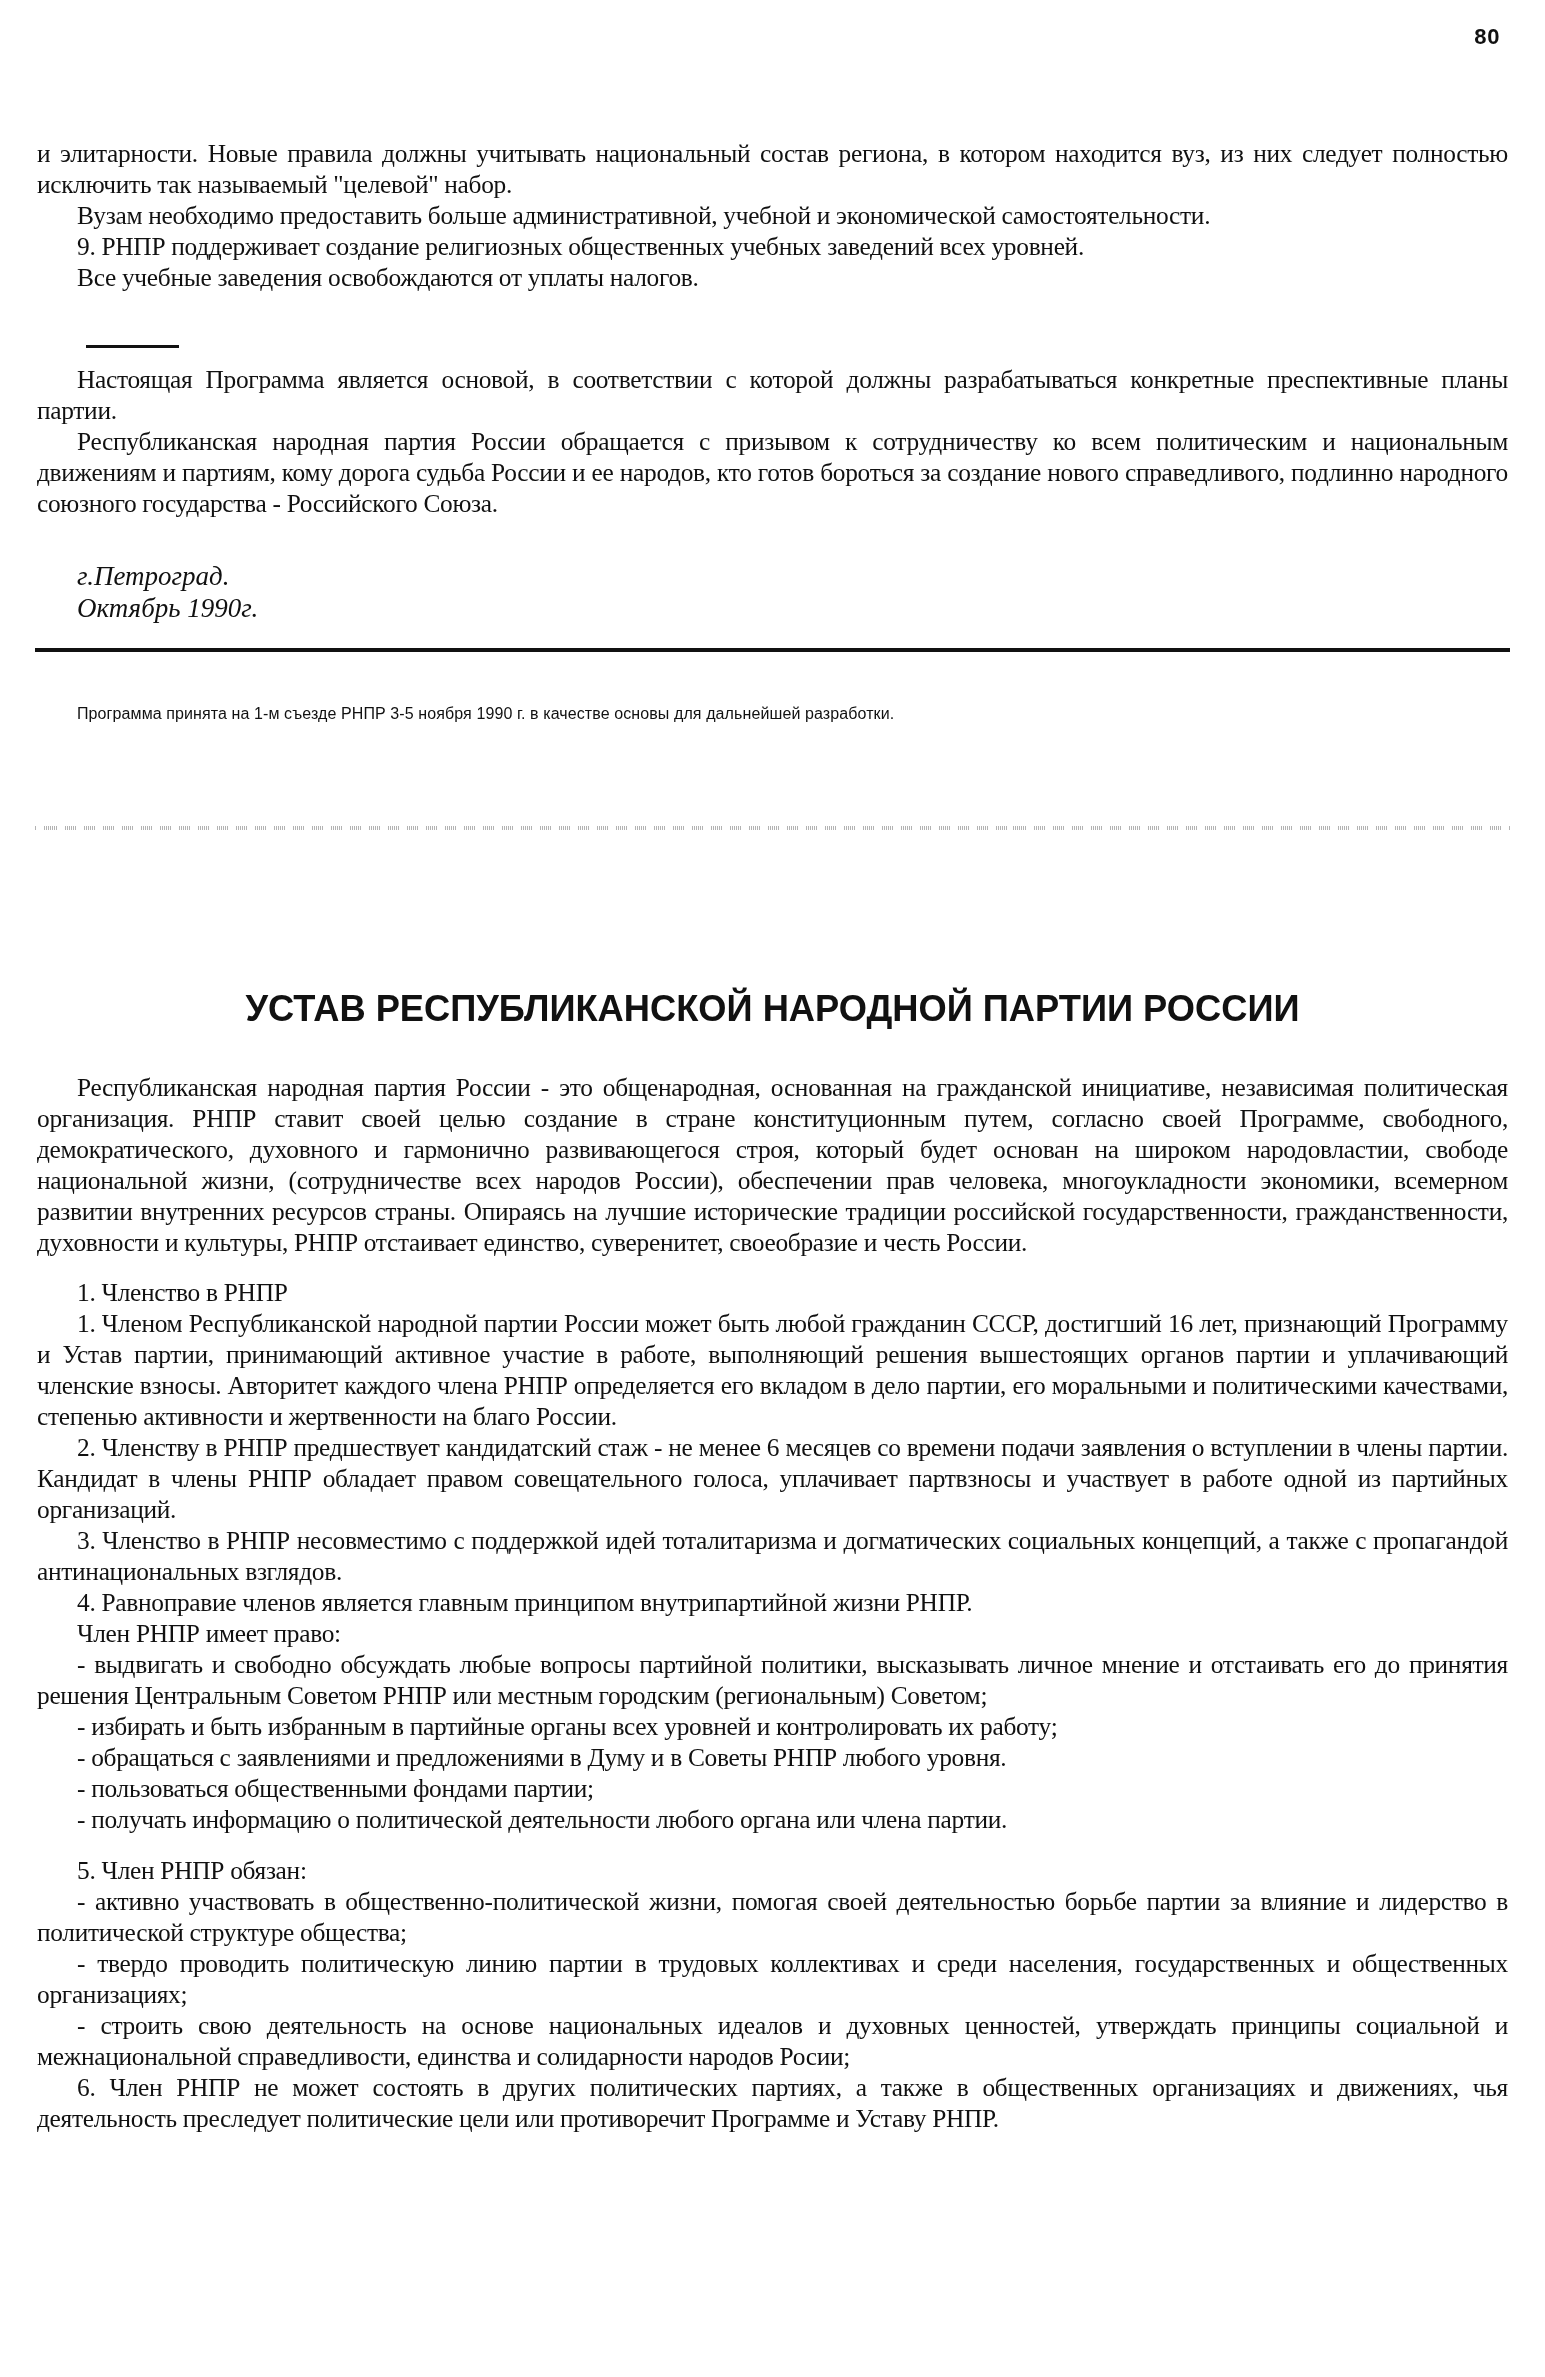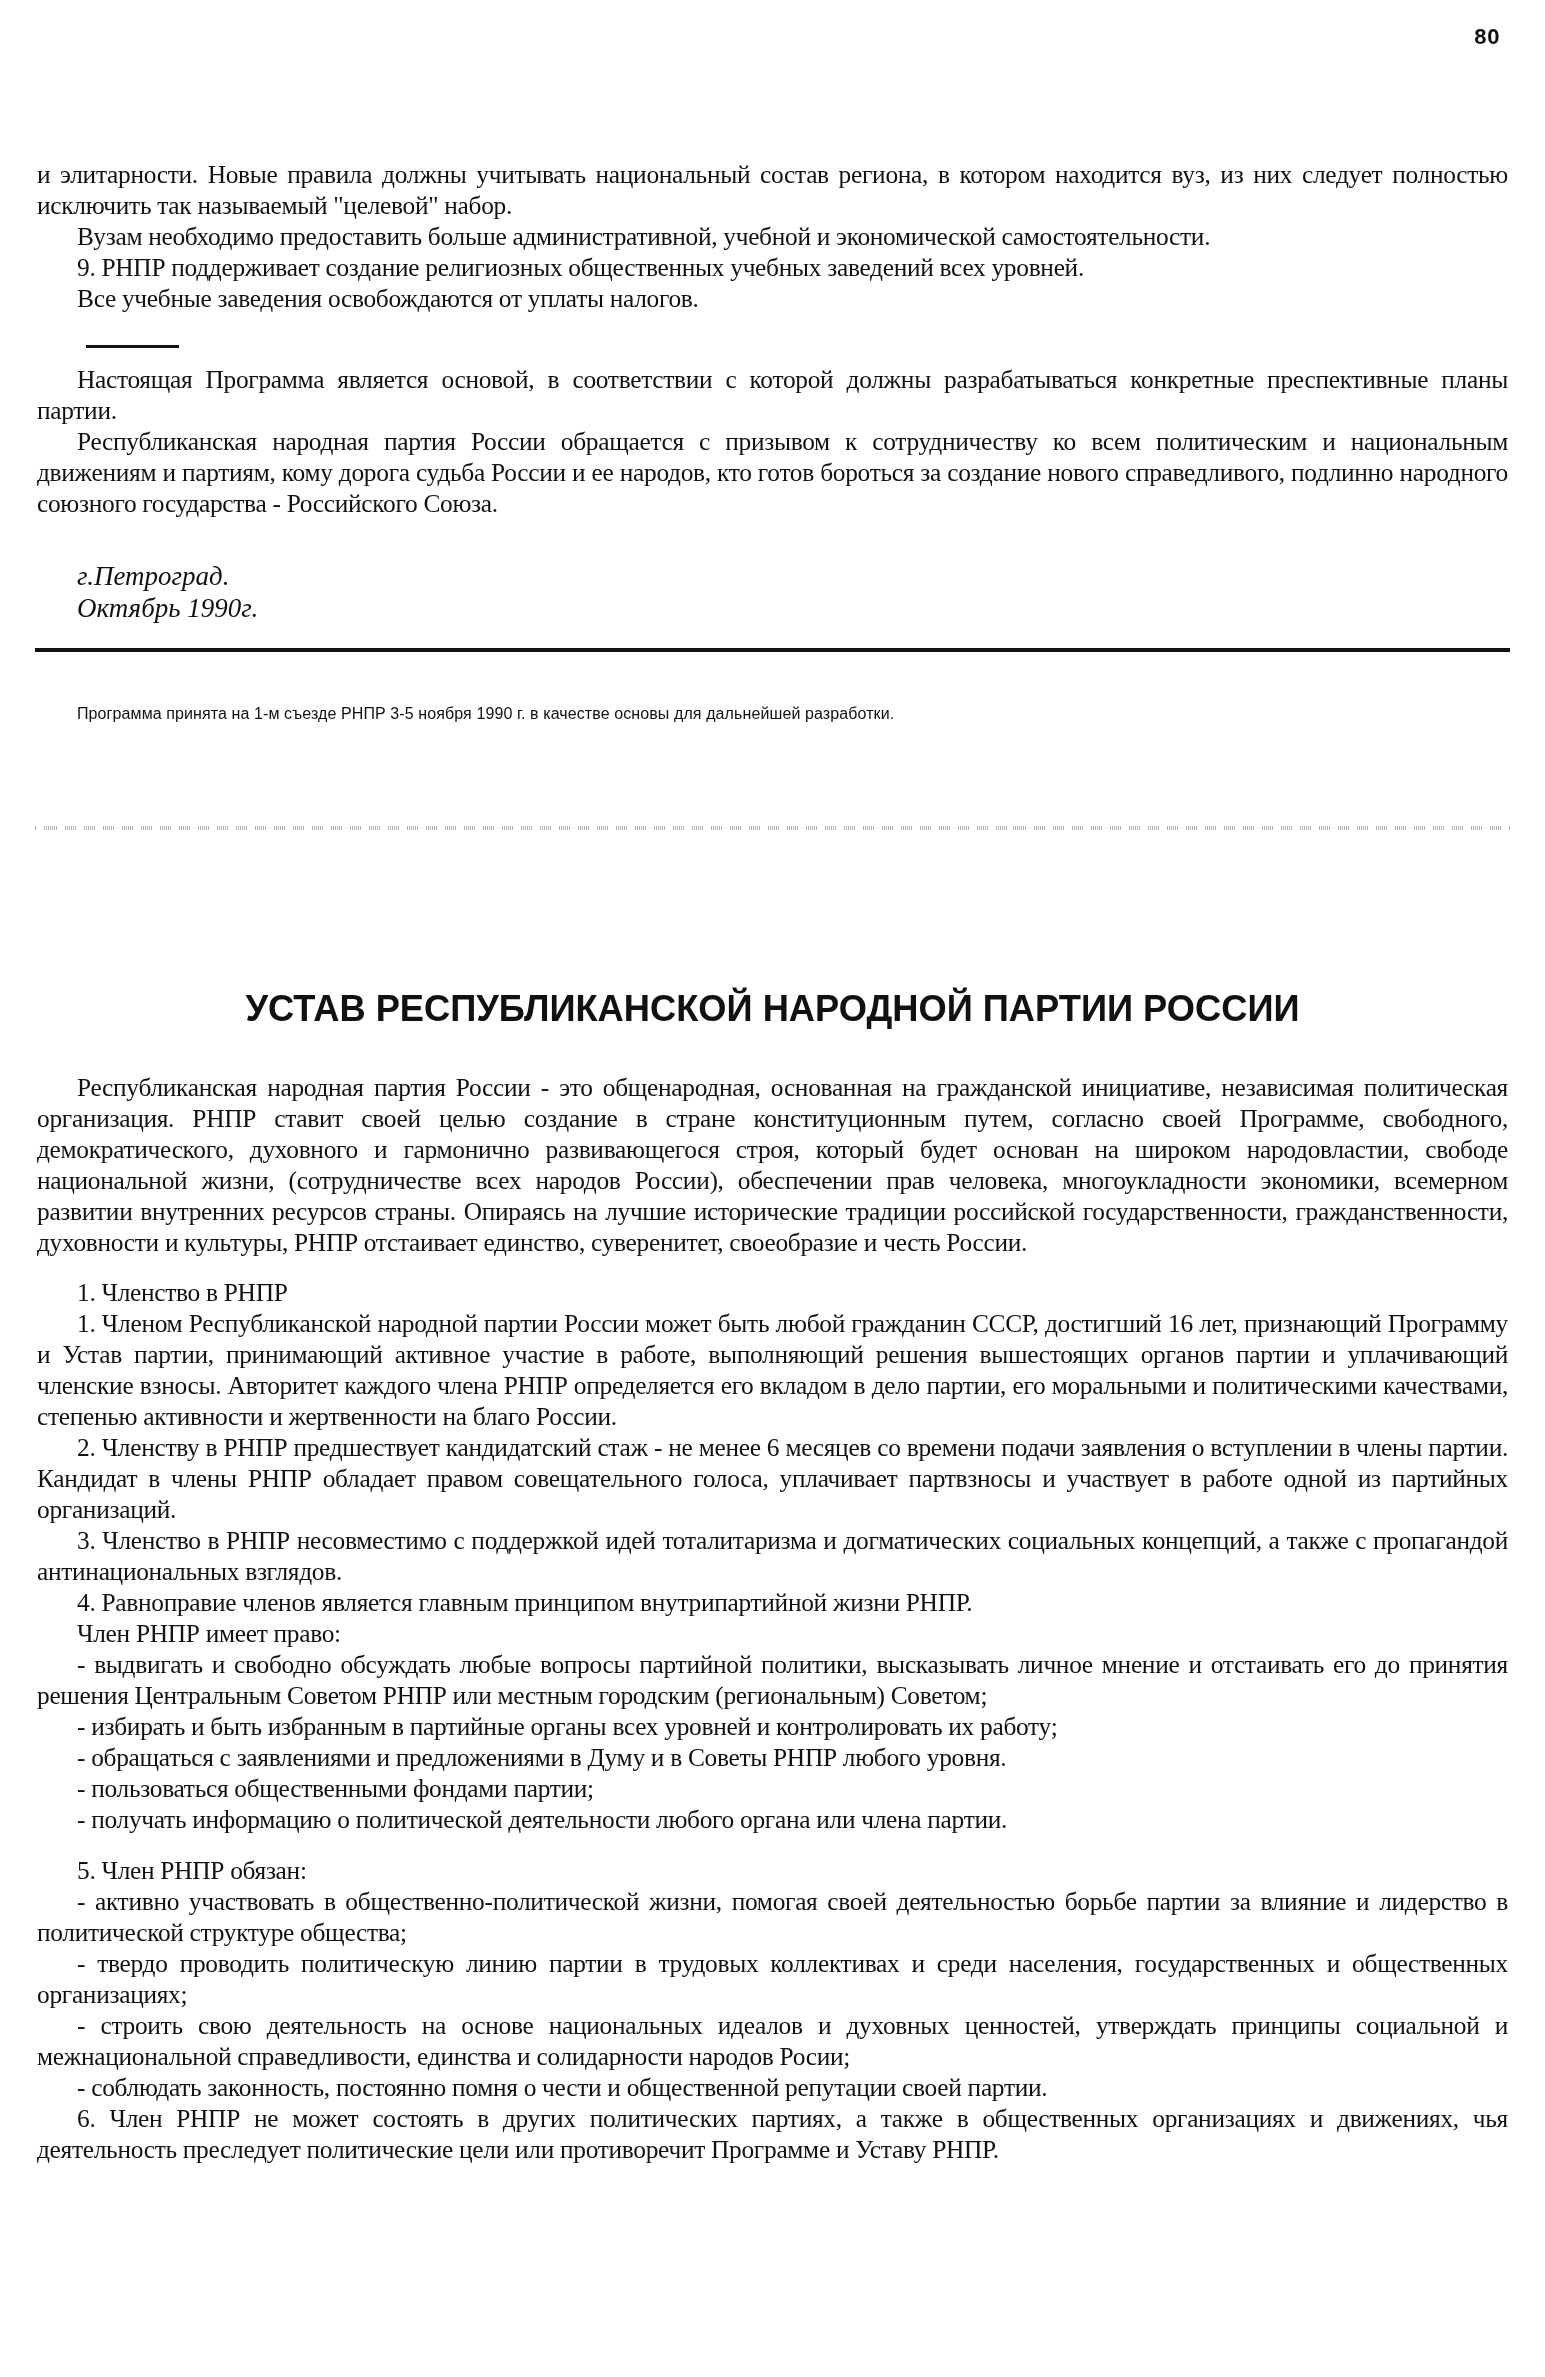--- a/index.html
+++ b/index.html
@@ -12,21 +12,21 @@
     position: absolute; right: 45px; top: 24px;
     font-family: "Liberation Sans", sans-serif; font-weight: bold;
     font-size: 22px; letter-spacing: 0.6px;
   }
   .block { position: absolute; left: 37px; right: 37px; }
   .p {
     font-size: 25.4px; line-height: 31px; text-align: justify;
     margin: 0; letter-spacing: -0.3px;
   }
   .p.indent { text-indent: 40px; }
-  .p.noindent { text-indent: 0; margin-top: 21px; }
+  .p.noindent { text-indent: 0; }
   .short-rule {
     position: absolute; left: 86px; top: 345px; width: 93px; height: 3.2px;
     background: #111;
   }
   .sig { position: absolute; left: 77px; top: 560px; font-size: 27px; line-height: 32px; font-style: italic; }
   .thick-rule {
     position: absolute; left: 35px; right: 35px; top: 648px; height: 3.9px;
     background: #111;
   }
   .adopted {
@@ -89,16 +89,15 @@
   <p class="p indent">- выдвигать и свободно обсуждать любые вопросы партийной политики, высказывать личное мнение и отстаивать его до принятия решения Центральным Советом РНПР или местным городским (региональным) Советом;</p>
   <p class="p indent">- избирать и быть избранным в партийные органы всех уровней и контролировать их работу;</p>
   <p class="p indent">- обращаться с заявлениями и предложениями в Думу и в Советы РНПР любого уровня.</p>
   <p class="p indent">- пользоваться общественными фондами партии;</p>
   <p class="p indent">- получать информацию о политической деятельности любого органа или члена партии.</p>
   <div class="gap"></div>
   <p class="p indent">5. Член РНПР обязан:</p>
   <p class="p indent">- активно участвовать в общественно-политической жизни, помогая своей деятельностью борьбе партии за влияние и лидерство в политической структуре общества;</p>
   <p class="p indent">- твердо проводить политическую линию партии в трудовых коллективах и среди населения, государственных и общественных организациях;</p>
   <p class="p indent">- строить свою деятельность на основе национальных идеалов и духовных ценностей, утверждать принципы социальной и межнациональной справедливости, единства и солидарности народов Росии;</p>
-  <p class="p indent">- соблюдать законность, постоянно помня о чести и общественной репутации своей партии.</p>
   <p class="p indent">6. Член РНПР не может состоять в других политических партиях, а также в общественных организациях и движениях, чья деятельность преследует политические цели или противоречит Программе и Уставу РНПР.</p>
 </div>
 
 
 </body></html>

